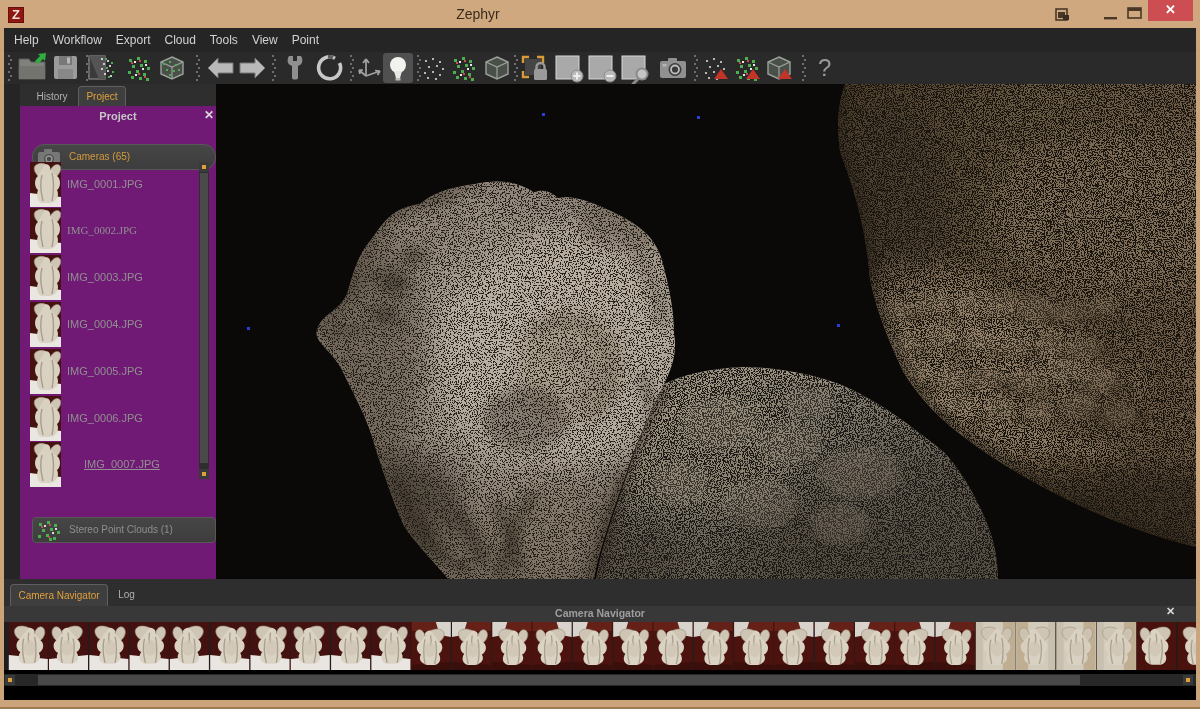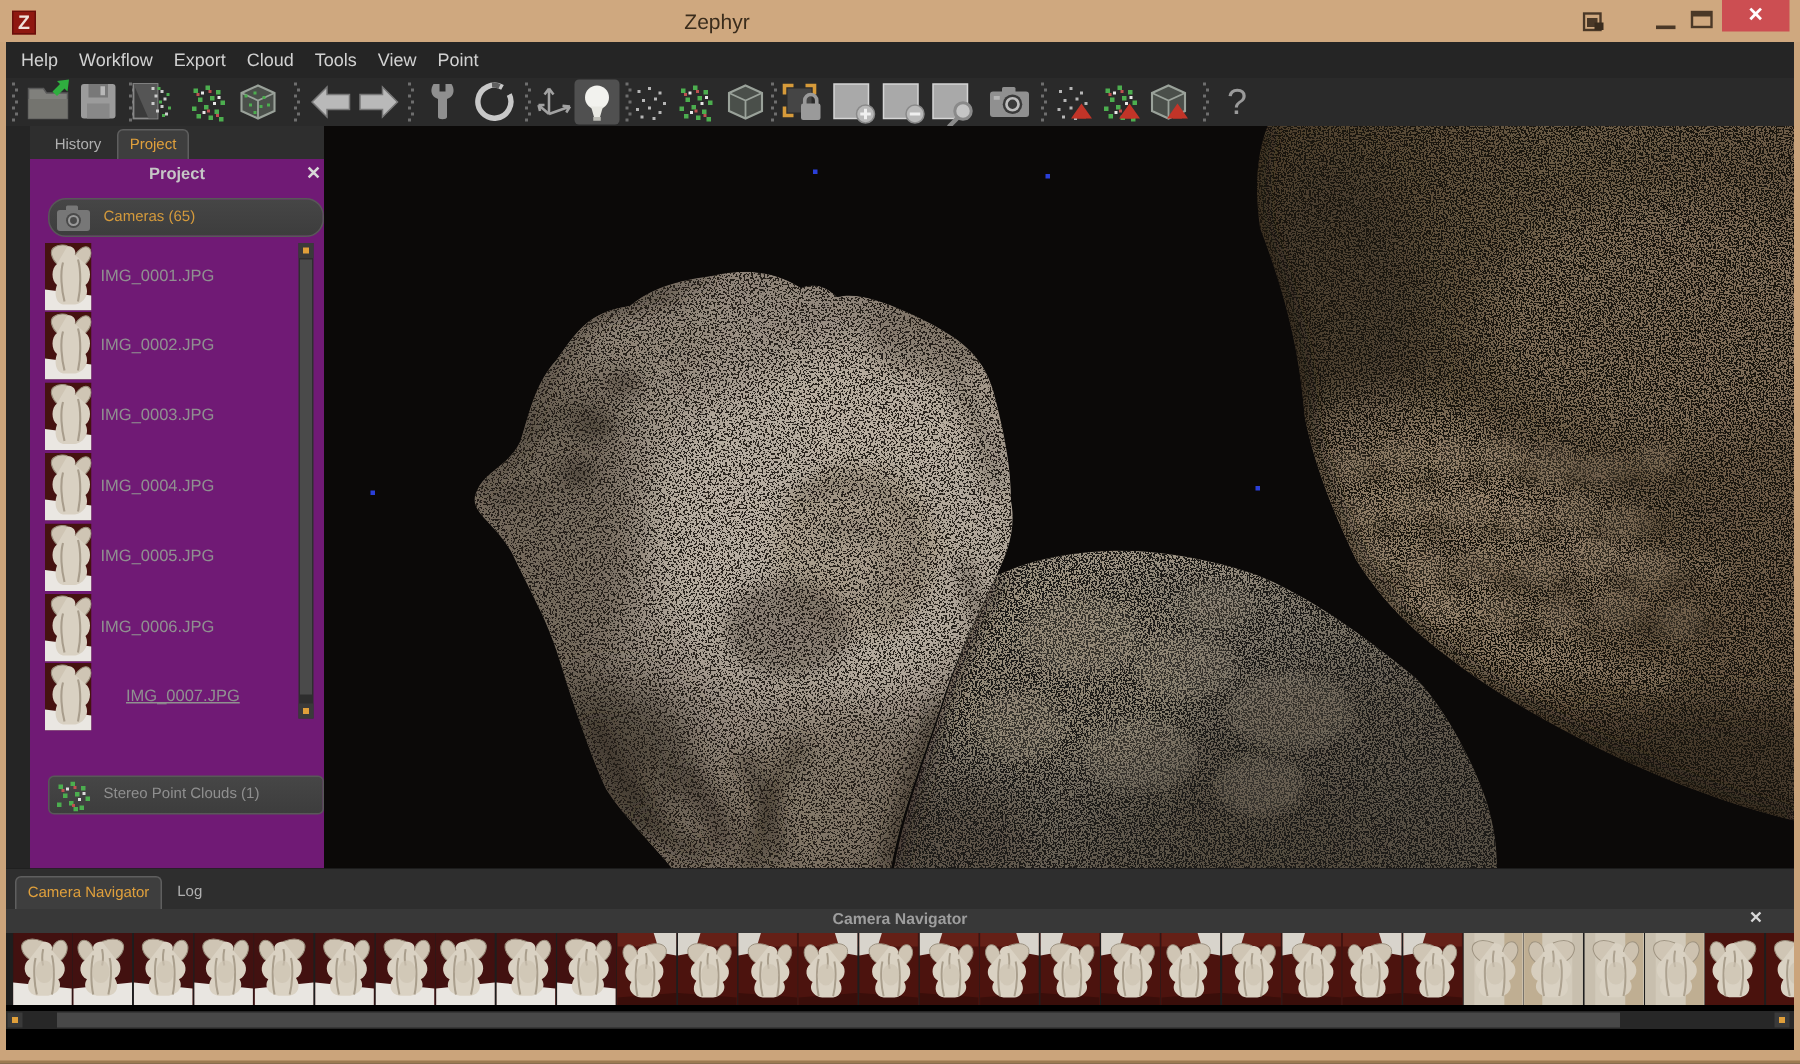--- a/index.html
+++ b/index.html
@@ -459,21 +459,21 @@
         <rect x="637" y="240" width="3" height="3"></rect>
 </g>
 </svg>
 </div>
 <div class="abs" id="leftpanel">
   <div class="abs" id="lptop"></div>
   <div class="abs tab-idle" style="left:6px; top:3px; width:52px; height:19px; line-height:20px;">History</div>
   <div class="abs tab-active" style="left:58px; top:2px; width:48px; height:20px; line-height:20px;">Project</div>
   <div class="abs" style="left:0; top:26px; width:196px; height:13px; text-align:center; font-weight:bold; color:#c6c6c6; font-size:11px;">Project</div>
   <div class="abs" style="left:184px; top:24px; color:#d8d8d8; font-size:12px; font-weight:bold;">✕</div>
-  <div class="abs lbtn" style="top:48px;border-radius:12px;">
+  <div class="abs lbtn" style="top:60px;border-radius:12px;">
     <svg class="ic" width="26" height="19" viewBox="0 0 26 19">
       <rect x="0" y="4" width="22" height="14" rx="2" fill="#777777"></rect>
       <rect x="6" y="1" width="8" height="4" rx="1" fill="#777777"></rect>
       <circle cx="11" cy="11" r="5" fill="#4a4a4a"></circle>
       <circle cx="11" cy="11" r="3" fill="none" stroke="#999" stroke-width="1.4"></circle>
     </svg>
     <span class="tx" style="color:#d49a3c;">Cameras (65)</span>
   </div>
   <div class="abs" style="left:10px; top:78px; width:31px; height:45px;">
 <svg width="31" height="45" viewBox="0 0 31 45">
@@ -485,21 +485,21 @@
 </svg></div>
 <div class="abs row-label" style="left:47px; top:94px;">IMG_0001.JPG</div>
 <div class="abs" style="left:10px; top:124px; width:31px; height:45px;">
 <svg width="31" height="45" viewBox="0 0 31 45">
 <rect width="31" height="45" fill="#451210"></rect>
 <path d="M0,31 L31,35 L31,45 L0,45 Z" fill="#eae7e2"></path>
 <path d="M15,2 C19,2 21,5 20,8 C25,6 29,9 27,14 C31,17 31,25 27,28 C30,34 26,40 20,41 L12,41 C7,40 6,33 8,28 C4,25 4,17 8,14 C6,9 10,3 15,2 Z" fill="#d9d1c2"></path>
 <path d="M8,14 C4,10 3,5 6,3 C9,1 13,1 15,2 M27,14 C31,10 32,5 29,3 C26,1 22,5 20,8" fill="#cfc5b4" stroke="#9a8f7d" stroke-width="0.7"></path>
 <path d="M12,13 C10,20 11,31 13,39 M22,11 C24,18 24,30 22,39" stroke="#a89d8c" stroke-width="1.4" fill="none"></path>
 </svg></div>
-<div class="abs row-label" style="left:47px; top:140px;">IMG_0002.JPG</div>
+<div class="abs row-label" style="left:47px; top:140px;font-family:Liberation Serif, serif;">IMG_0002.JPG</div>
 <div class="abs" style="left:10px; top:171px; width:31px; height:45px;">
 <svg width="31" height="45" viewBox="0 0 31 45">
 <rect width="31" height="45" fill="#451210"></rect>
 <path d="M0,31 L31,35 L31,45 L0,45 Z" fill="#eae7e2"></path>
 <path d="M15,2 C19,2 21,5 20,8 C25,6 29,9 27,14 C31,17 31,25 27,28 C30,34 26,40 20,41 L12,41 C7,40 6,33 8,28 C4,25 4,17 8,14 C6,9 10,3 15,2 Z" fill="#d9d1c2"></path>
 <path d="M8,14 C4,10 3,5 6,3 C9,1 13,1 15,2 M27,14 C31,10 32,5 29,3 C26,1 22,5 20,8" fill="#cfc5b4" stroke="#9a8f7d" stroke-width="0.7"></path>
 <path d="M12,13 C10,20 11,31 13,39 M22,11 C24,18 24,30 22,39" stroke="#a89d8c" stroke-width="1.4" fill="none"></path>
 </svg></div>
 <div class="abs row-label" style="left:47px; top:187px;">IMG_0003.JPG</div>
 <div class="abs" style="left:10px; top:218px; width:31px; height:45px;">

